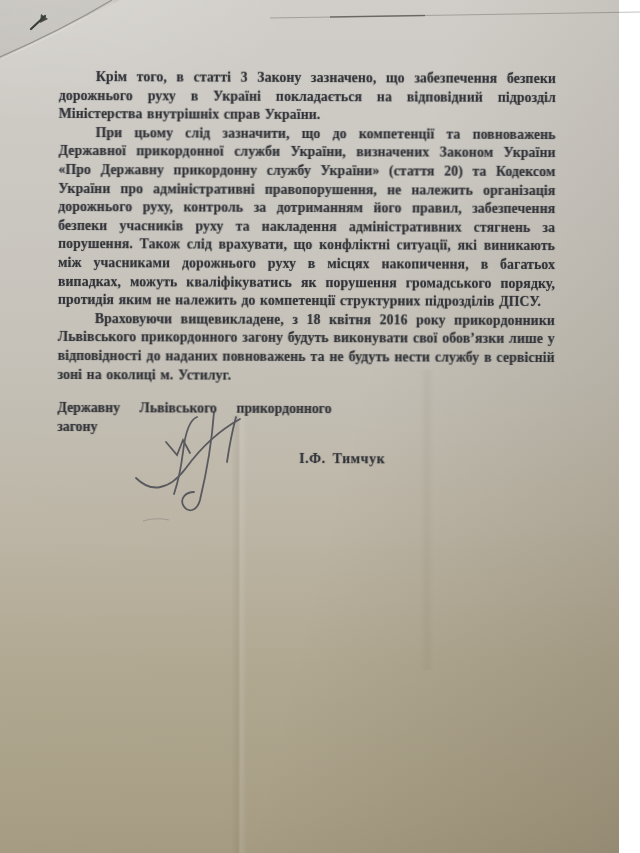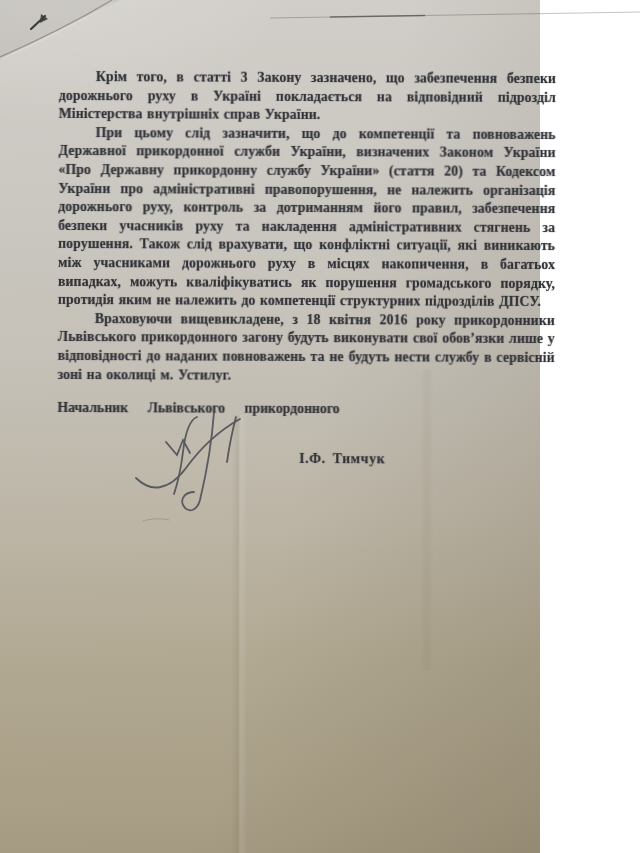--- a/index.html
+++ b/index.html
@@ -5,21 +5,21 @@
   html, body {
     margin: 0; padding: 0;
     width: 640px; height: 853px;
     overflow: hidden;
     font-family: "Liberation Serif", "DejaVu Serif", serif;
   }
 
   
   .photo {
     position: relative;
-    width: 540px; height: 853px;
+    width: 619px; height: 853px;
     background:
       radial-gradient(ellipse 420px 260px at 8% -4%, rgba(255,255,255,0.20), rgba(255,255,255,0) 62%),
       linear-gradient(104deg, rgba(60,50,30,0) 55%, rgba(60,50,30,0.10) 86%, rgba(60,50,30,0.15) 100%),
       linear-gradient(179deg, #d1cec9 0%, #cbc8c2 22%, #c5c1b8 42%, #bdb6a7 60%, #b1a891 78%, #a89e86 95%, #a49a82 100%);
   }
 
   
   .crease-vert-a {
     position: absolute; left: 231px; top: 415px; width: 16px; height: 438px;
     background: linear-gradient(90deg, rgba(80,70,50,0) 0%, rgba(80,70,50,0.09) 42%, rgba(255,255,255,0.10) 62%, rgba(80,70,50,0) 100%);
@@ -87,21 +87,22 @@
 
     <path d="M143,521 q13,-4 26,-1" fill="none" stroke="rgba(90,90,95,0.30)" stroke-width="1"></path>
   </svg>
 
   <div class="letter">
     <p>Крім того, в статті 3 Закону зазначено, що забезпечення безпеки дорожнього руху в Україні покладається на відповідний підрозділ Міністерства внутрішніх справ України.</p>
     <p>При цьому слід зазначити, що до компетенції та повноважень Державної прикордонної служби України, визначених Законом України «Про Державну прикордонну службу України» (стаття 20) та Кодексом України про адміністративні правопорушення, не належить організація дорожнього руху, контроль за дотриманням його правил, забезпечення безпеки учасників руху та накладення адміністративних стягнень за порушення. Також слід врахувати, що конфліктні ситуації, які виникають між учасниками дорожнього руху в місцях накопичення, в багатьох випадках, можуть кваліфікуватись як порушення громадського порядку, протидія яким не належить до компетенції структурних підрозділів ДПСУ.</p>
     <p>Враховуючи вищевикладене, з 18 квітня 2016 року прикордонники Львівського прикордонного загону будуть виконувати свої обов’язки лише у відповідності до наданих повноважень та не будуть нести службу в сервісній зоні на околиці м. Устилуг.</p>
 
     <div class="sig-block">
-      <div class="sig-title">Начальник Львівського прикордонного</div>
+      <div class="sig-title">Державну Львівського прикордонного</div>
+      <div class="sig-title2">загону</div>
       <div class="sig-name">І.Ф. Тимчук</div>
     </div>
   </div>
 
   <svg class="overlay" width="640" height="853" viewBox="0 0 640 853">
     <g fill="none" stroke="#4b4c54" stroke-width="1.8" stroke-linecap="round" opacity="0.88">
       <path d="M136,478 C150,492 168,492 186,468 C202,446 220,430 240,419"></path>
       <path d="M214,412 C212,440 206,475 200,500 C197,511 188,514 183,505 C180,498 186,492 194,492"></path>
       <path d="M197,417 C189,420 185,435 183,452 C181,468 178,482 174,494"></path>
       <path d="M236,417 C232,432 229,448 227,462"></path>

